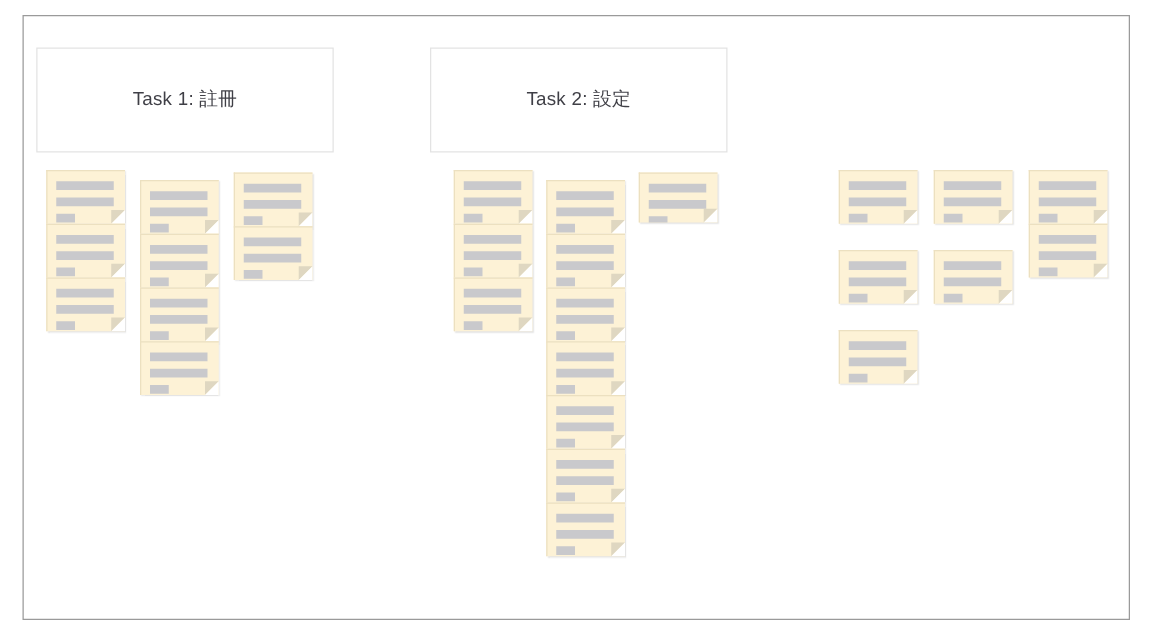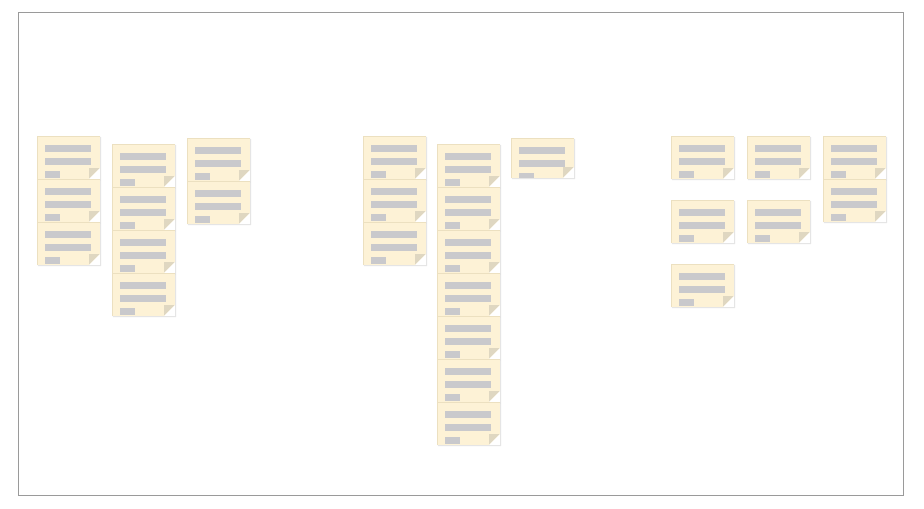--- a/index.html
+++ b/index.html
@@ -117,20 +117,23 @@
   }
   .note-line.full {
     width: 100%;
   }
 </style>
 </head>
 <body>
 
 <div id="board-frame">
   <div id="board-canvas">
+      <div class="column-header" style="position: absolute; left: 10px; top: 25px; width: 238px; height: 84px; border-color: rgb(227, 227, 227);">
+        <div class="column-header-title" style="color: rgb(63, 63, 70);">Task 1: 註冊</div>
+      </div>
       <div class="cluster-row" style="left: 18px; top: 123px; gap: 12px;">
         <div class="note-cluster" style="margin-top: 0px;">
           <div class="sticky-note" style="width: 63px; height: 43px; background: rgb(253, 242, 214); border-color: rgb(236, 224, 192);">
             <div class="note-lines">
               <div class="note-line full" style="background: rgb(201, 201, 204);"></div>
               <div class="note-line full" style="background: rgb(201, 201, 204);"></div>
               <div class="note-line short" style="background: rgb(201, 201, 204);"></div>
             </div>
             <div class="note-fold-shade"></div>
             <div class="note-fold"></div>
@@ -205,20 +208,23 @@
           <div class="sticky-note" style="width: 63px; height: 43px; background: rgb(253, 242, 214); border-color: rgb(236, 224, 192);">
             <div class="note-lines">
               <div class="note-line full" style="background: rgb(201, 201, 204);"></div>
               <div class="note-line full" style="background: rgb(201, 201, 204);"></div>
               <div class="note-line short" style="background: rgb(201, 201, 204);"></div>
             </div>
             <div class="note-fold-shade"></div>
             <div class="note-fold"></div>
           </div>
         </div>
+      </div>
+      <div class="column-header" style="position: absolute; left: 325px; top: 25px; width: 238px; height: 84px; border-color: rgb(227, 227, 227);">
+        <div class="column-header-title" style="color: rgb(63, 63, 70);">Task 2: 設定</div>
       </div>
       <div class="cluster-row" style="left: 344px; top: 123px; gap: 11px;">
         <div class="note-cluster" style="margin-top: 0px;">
           <div class="sticky-note" style="width: 63px; height: 43px; background: rgb(253, 242, 214); border-color: rgb(236, 224, 192);">
             <div class="note-lines">
               <div class="note-line full" style="background: rgb(201, 201, 204);"></div>
               <div class="note-line full" style="background: rgb(201, 201, 204);"></div>
               <div class="note-line short" style="background: rgb(201, 201, 204);"></div>
             </div>
             <div class="note-fold-shade"></div>

